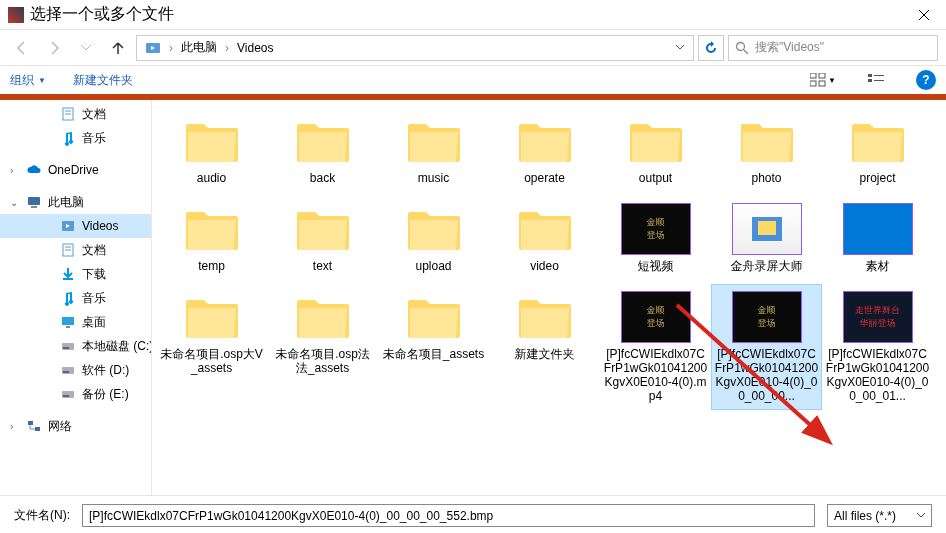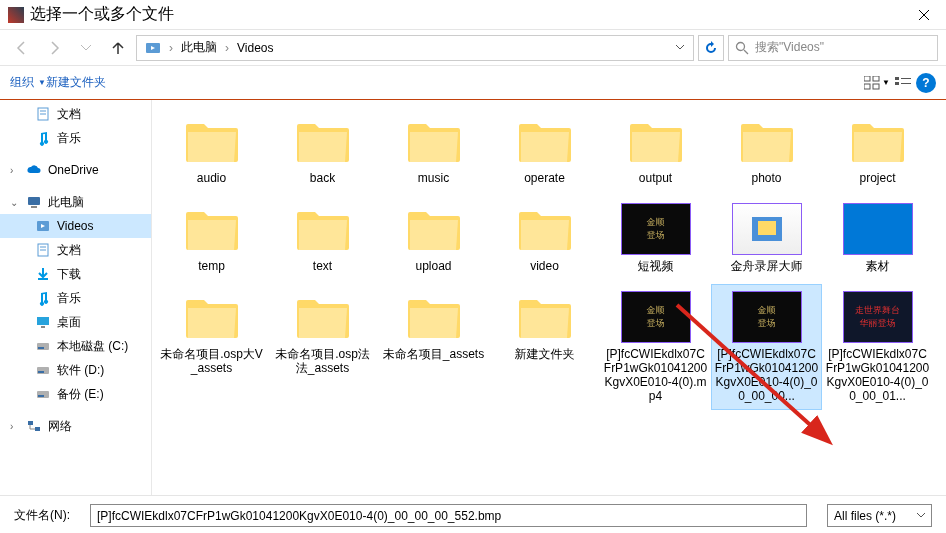--- a/index.html
+++ b/index.html
@@ -15,50 +15,50 @@
 .nav-btn.disabled svg { opacity: .4; }
 .breadcrumb { flex: 1; height: 26px; border: 1px solid #ccc; display: flex; align-items: center; padding: 0 4px; background: #fff; }
 .bc-icon { width: 16px; height: 16px; margin: 0 4px; }
 .bc-sep { color: #888; padding: 0 4px; }
 .bc-item { padding: 0 4px; }
 .bc-drop { width: 18px; height: 24px; display: flex; align-items: center; justify-content: center; margin-left: auto; }
 .refresh { width: 26px; height: 26px; border: 1px solid #ccc; display: flex; align-items: center; justify-content: center; }
 .searchbox { width: 210px; height: 26px; border: 1px solid #ccc; display: flex; align-items: center; padding: 0 6px; color: #888; }
 .searchbox svg { margin-right: 6px; }
 
-.toolbar { height: 34px; display: flex; align-items: center; padding: 0 10px; gap: 0; background: #fff; border-bottom: 1px solid #c2410c; }
+.toolbar { height: 34px; display: flex; align-items: center; padding: 0 10px; gap: 27px; background: #fff; border-bottom: 6px solid #c2410c; }
 .tool-item { display: flex; align-items: center; gap: 2px; color: #1a5fbf; font-size: 12px; }
 .tool-chev { font-size: 8px; margin-left: 2px; }
 .tool-spacer { flex: 1; }
 .view-btn { width: 26px; height: 22px; display: flex; align-items: center; justify-content: center; }
 .help-btn { width: 20px; height: 20px; border-radius: 50%; background: #0078d7; color: #fff; display: flex; align-items: center; justify-content: center; font-weight: bold; font-size: 12px; }
 
 .body { display: flex; height: 395px; }
 .sidebar { width: 152px; border-right: 1px solid #e8e8e8; overflow: hidden; padding-top: 2px; }
 .side-item { height: 24px; display: flex; align-items: center; padding-left: 24px; gap: 6px; font-size: 12px; white-space: nowrap; overflow: hidden; }
 .side-item.sel { background: #cce8ff; }
-.side-item.indent { padding-left: 35px; }
+.side-item.indent { padding-left: 60px; }
 .side-item.top { padding-left: 10px; }
 .side-expand { width: 10px; font-size: 10px; color: #666; display: inline-block; }
 .si-ico { width: 16px; height: 16px; display: flex; align-items: center; justify-content: center; flex-shrink: 0; }
 
 .filearea { flex: 1; overflow: auto; padding: 6px 4px; position: relative; }
 .grid { display: flex; flex-wrap: wrap; align-content: flex-start; }
 .tile { width: 111px; display: flex; flex-direction: column; align-items: center; padding: 6px 2px; margin: 2px 0; text-align: center; border: 1px solid transparent; }
 .tile.sel { background: #cce8ff; border: 1px solid #99d1ff; }
 .tile-icon { width: 70px; height: 52px; display: flex; align-items: center; justify-content: center; margin-bottom: 4px; }
 .tile-label { font-size: 12px; line-height: 14px; word-break: break-all; max-height: 70px; overflow: hidden; }
 
 .folder-svg { width: 56px; height: 46px; }
 .thumb { width: 80px; height: 52px; background: #111; display: flex; align-items: center; justify-content: center; color: #fff; font-size: 10px; border: 1px solid #8b5cf6; }
 
 .arrow-annot { position: absolute; pointer-events: none; }
 
 .footer { border-top: 1px solid #e5e5e5; padding: 8px 14px 10px; }
-.fn-row { display: flex; align-items: center; gap: 20px; margin-bottom: 10px; }
+.fn-row { display: flex; align-items: center; gap: 12px; margin-bottom: 10px; }
 .fn-label { font-size: 12px; }
 .fn-input { flex: 1; height: 23px; border: 1px solid #888; padding: 0 6px; font-size: 12px; }
 .fn-filter { width: 105px; height: 23px; border: 1px solid #888; display: flex; align-items: center; justify-content: space-between; padding: 0 6px; font-size: 12px; }
 </style>
 </head>
 <body>
 
 <div class="titlebar">
   <div class="titlebar-icon"></div>
   <div class="titlebar-title">选择一个或多个文件</div>

